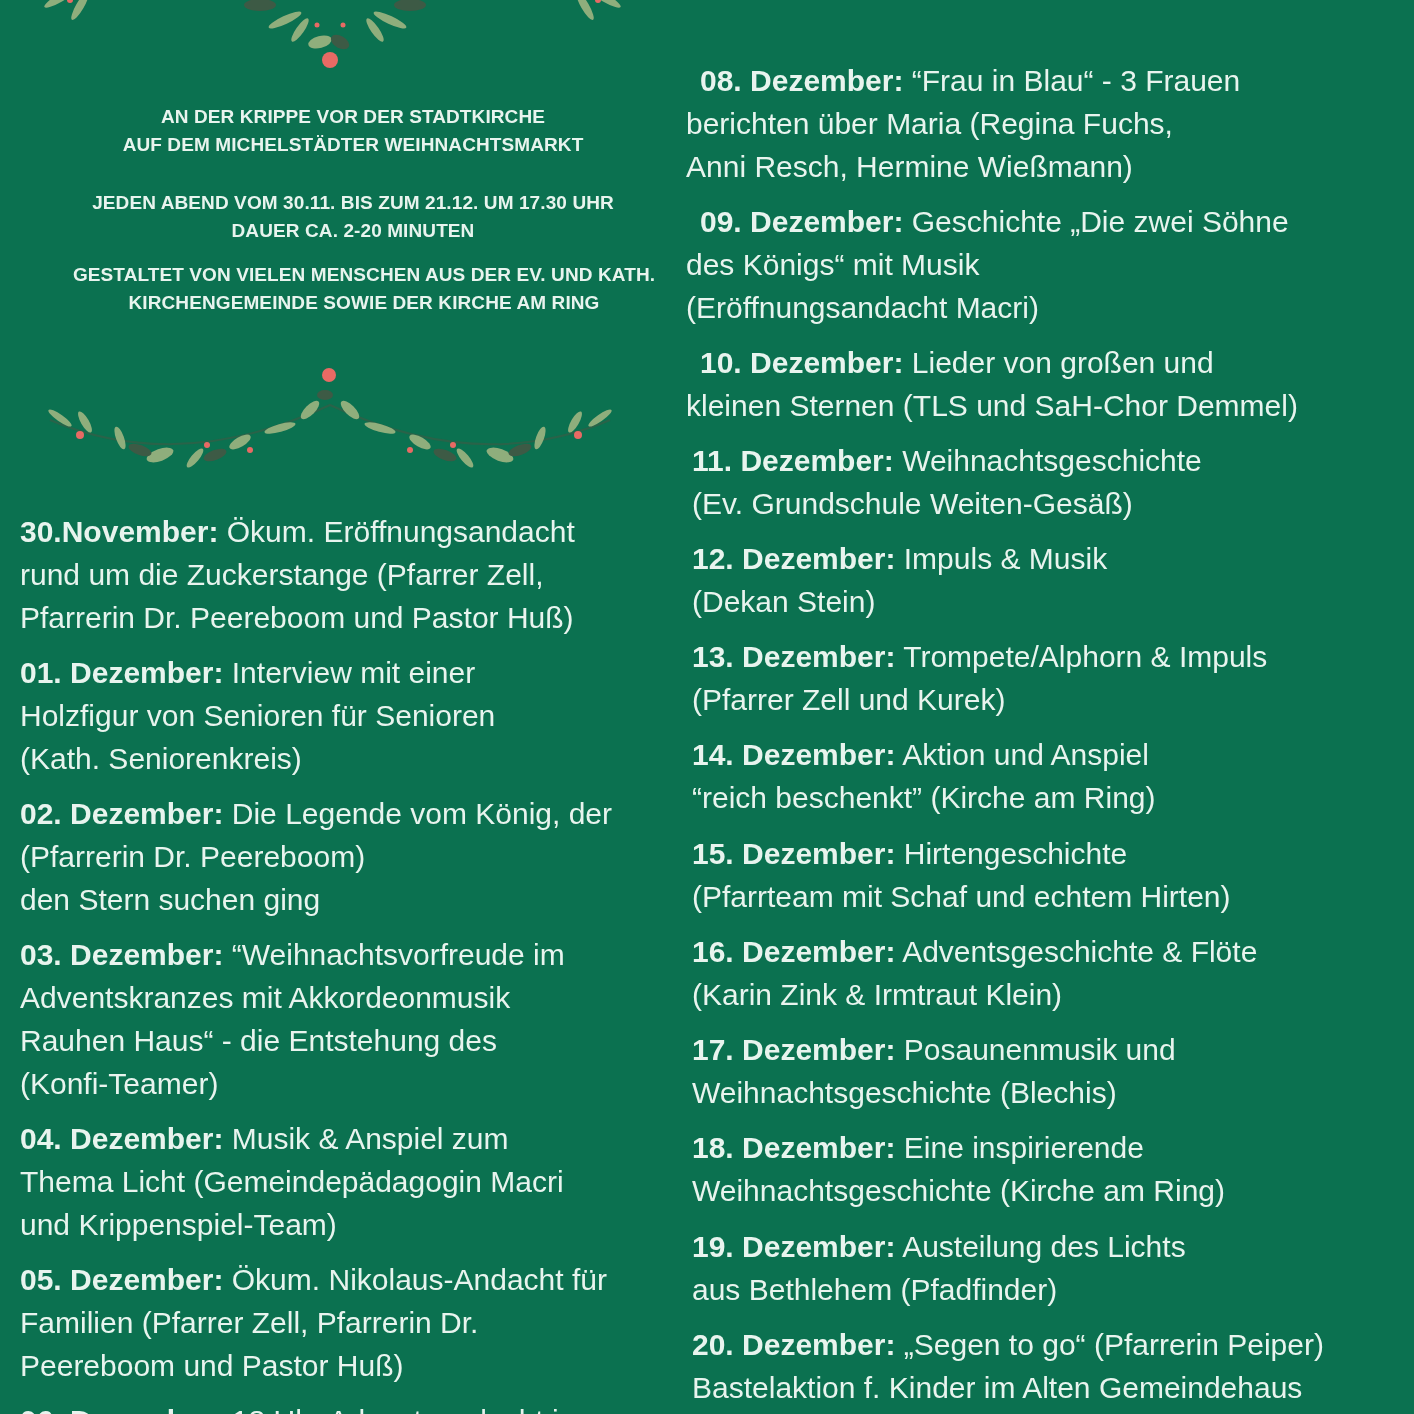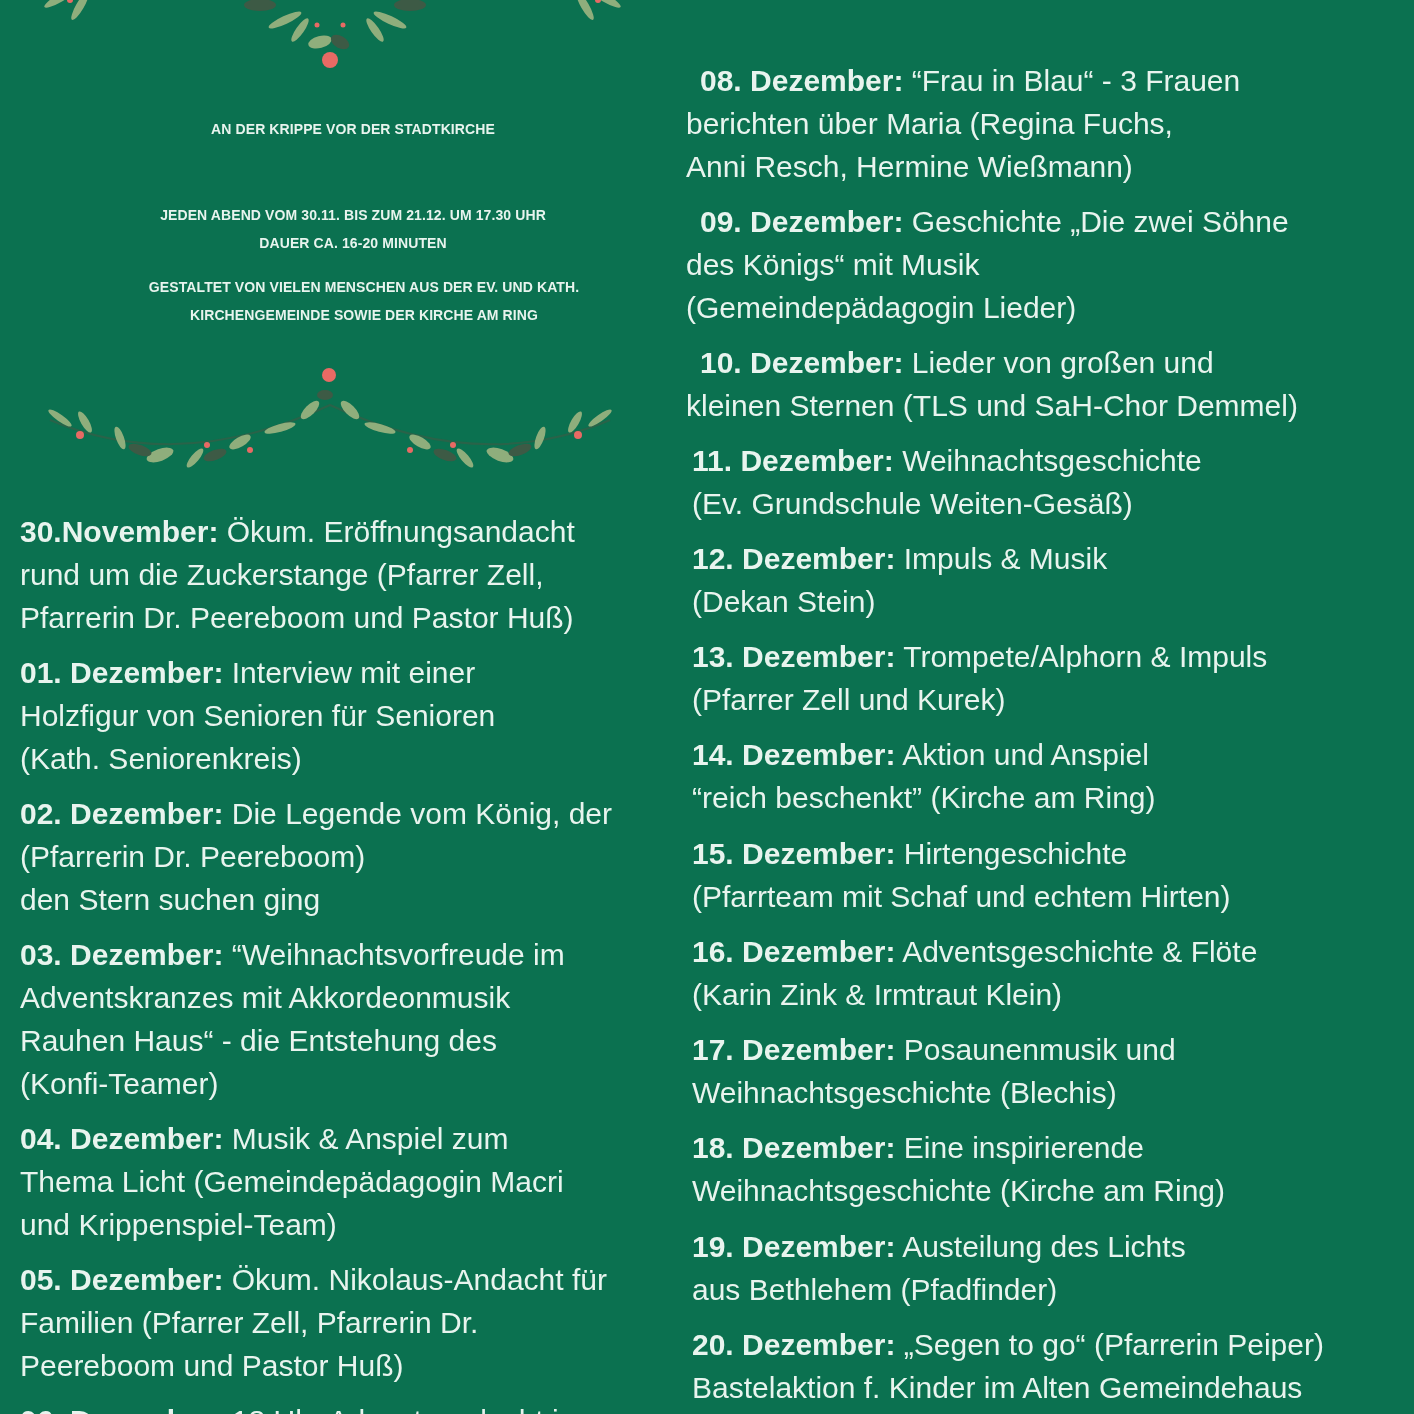--- a/index.html
+++ b/index.html
@@ -11,21 +11,21 @@
     position: relative;
   }
   .col-left { position: absolute; left: 0; top: 0; width: 680px; height: 1414px; }
   .col-right { position: absolute; left: 680px; top: 0; width: 734px; height: 1098px; }
 
   .garland { position: absolute; }
   .garland-top { left: 30px; top: -20px; width: 610px; height: 90px; }
   .garland-mid { left: 40px; top: 360px; width: 580px; height: 120px; }
 
   .info { position: absolute; left: 0; width: 706px; text-align: center;
-          font-weight: bold; font-size: 14px; line-height: 28px; letter-spacing: 0.1px; margin-top: 12px; }
+          font-weight: bold; font-size: 19px; line-height: 28px; letter-spacing: 0.1px; }
   .info-1 { top: 103px; }
   .info-2 { top: 189px; }
   .info-3 { top: 261px; padding-left: 11px; }
   .info .line { display: block; }
 
   .entry { position: absolute; font-size: 30px; line-height: 43px; white-space: nowrap; }
   .entry .date { font-weight: bold; }
   .entry .line { display: block; }
   .l { left: 20px; }
   .r { left: 12px; }
@@ -55,24 +55,25 @@
     </g>
     <circle cx="300" cy="80" r="8" fill="#e86a64"></circle>
     <circle cx="287" cy="45" r="2.5" fill="#e86a64"></circle>
     <circle cx="313" cy="45" r="2.5" fill="#e86a64"></circle>
     <circle cx="40" cy="20" r="3" fill="#e86a64"></circle>
     <circle cx="568" cy="20" r="3" fill="#e86a64"></circle>
   </svg>
 
   <div class="info info-1">
     <span class="line">AN DER KRIPPE VOR DER STADTKIRCHE</span>
+    <span class="line">AUF DEM MICHELSTÄDTER WEIHNACHTSMARKT</span>
   </div>
   <div class="info info-2">
     <span class="line">JEDEN ABEND VOM 30.11. BIS ZUM 21.12. UM 17.30 UHR</span>
-    <span class="line">DAUER CA. 16-20 MINUTEN</span>
+    <span class="line">DAUER CA. 2-20 MINUTEN</span>
   </div>
   <div class="info info-3">
     <span class="line">GESTALTET VON VIELEN MENSCHEN AUS DER EV. UND KATH.</span>
     <span class="line">KIRCHENGEMEINDE SOWIE DER KIRCHE AM RING</span>
   </div>
 
   <svg class="garland garland-mid" viewBox="0 0 580 120">
     <path d="M10 60 Q 140 115 290 45 Q 440 115 570 60" fill="none" stroke="#3d5a45" stroke-width="2" opacity="0.6"></path>
     <g fill="#8fae7c">
       <ellipse cx="20" cy="58" rx="14" ry="3.5" transform="rotate(35 20 58)"></ellipse>
@@ -146,21 +147,21 @@
 
 <div class="col-right">
   <div class="entry r" style="top:59px">
     <span class="line indent"><span class="date">08. Dezember:</span> <span>“Frau in Blau“ - 3 Frauen</span></span>
     <span class="line" style="margin-left:-6px">berichten über Maria (Regina Fuchs,</span>
     <span class="line" style="margin-left:-6px">Anni Resch, Hermine Wießmann)</span>
   </div>
   <div class="entry r" style="top:200px">
     <span class="line indent"><span class="date">09. Dezember:</span> <span>Geschichte „Die zwei Söhne</span></span>
     <span class="line" style="margin-left:-6px">des Königs“ mit Musik</span>
-    <span class="line" style="margin-left:-6px">(Gemeindepädagogin Lieder)</span>
+    <span class="line" style="margin-left:-6px">(Eröffnungsandacht Macri)</span>
   </div>
   <div class="entry r" style="top:341px">
     <span class="line indent"><span class="date">10. Dezember:</span> <span>Lieder von großen und</span></span>
     <span class="line" style="margin-left:-6px">kleinen Sternen (TLS und SaH-Chor Demmel)</span>
   </div>
   <div class="entry r" style="top:439px">
     <span class="line"><span class="date">11. Dezember:</span> <span>Weihnachtsgeschichte</span></span>
     <span class="line">(Ev. Grundschule Weiten-Gesäß)</span>
   </div>
   <div class="entry r" style="top:537px">

